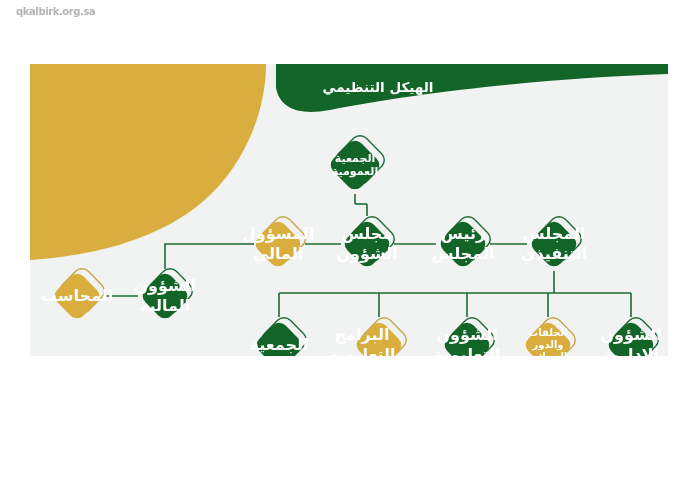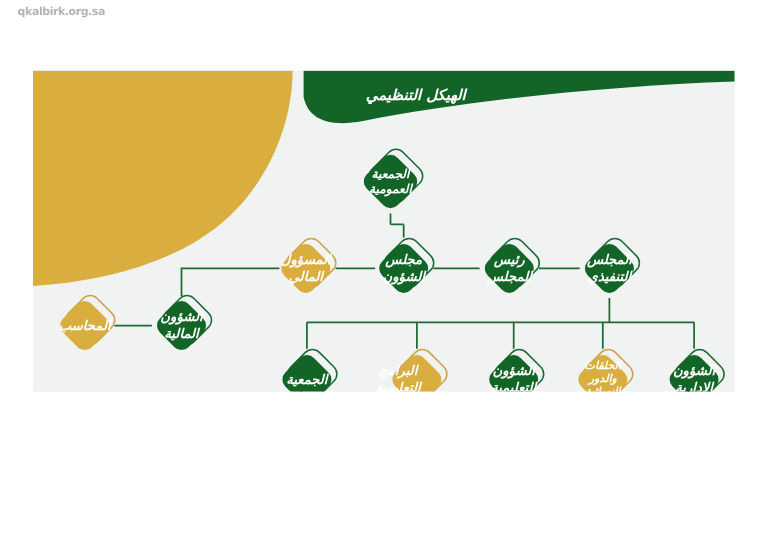--- a/index.html
+++ b/index.html
@@ -31,21 +31,20 @@
 
   
   #slide {
     position: absolute;
     left: 30px;
     top: 64px;
     width: 638px;
     height: 292px;
     background: #f1f2f2;
     overflow: hidden;
-    font-style: italic;
   }
 
   #slide-svg {
     position: absolute;
     left: 0;
     top: 0;
     width: 638px;
     height: 363px;
   }
 
@@ -68,21 +67,21 @@
     position: absolute;
     color: #ffffff;
     direction: rtl;
     text-align: center;
     line-height: 1.22;
     font-weight: 600;
     pointer-events: none;
     white-space: pre-line;
   }
   .node-label.s11 { font-size: 11px; text-align: center; }
-  .node-label.s10 { font-size: 12px; }
+  .node-label.s10 { font-size: 16px; }
   .node-label.s9  { font-size: 10px; }
 </style>
 </head>
 <body>
 
 <div id="watermark">qkalbirk.org.sa</div>
 
 <div id="slide">
 
   <svg id="slide-svg" viewBox="0 0 638 363">

